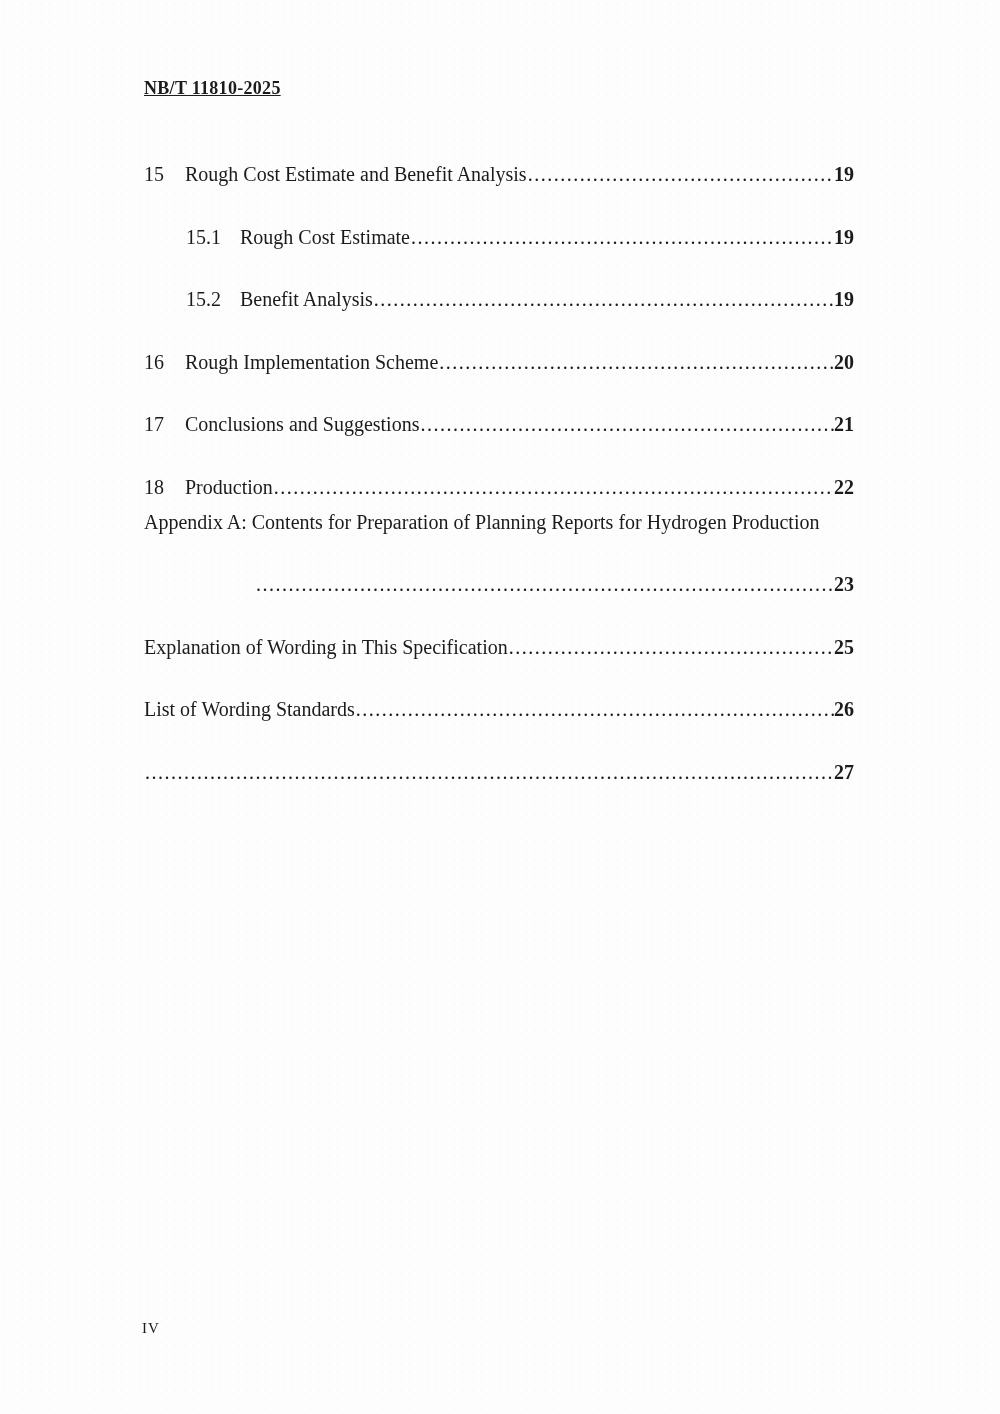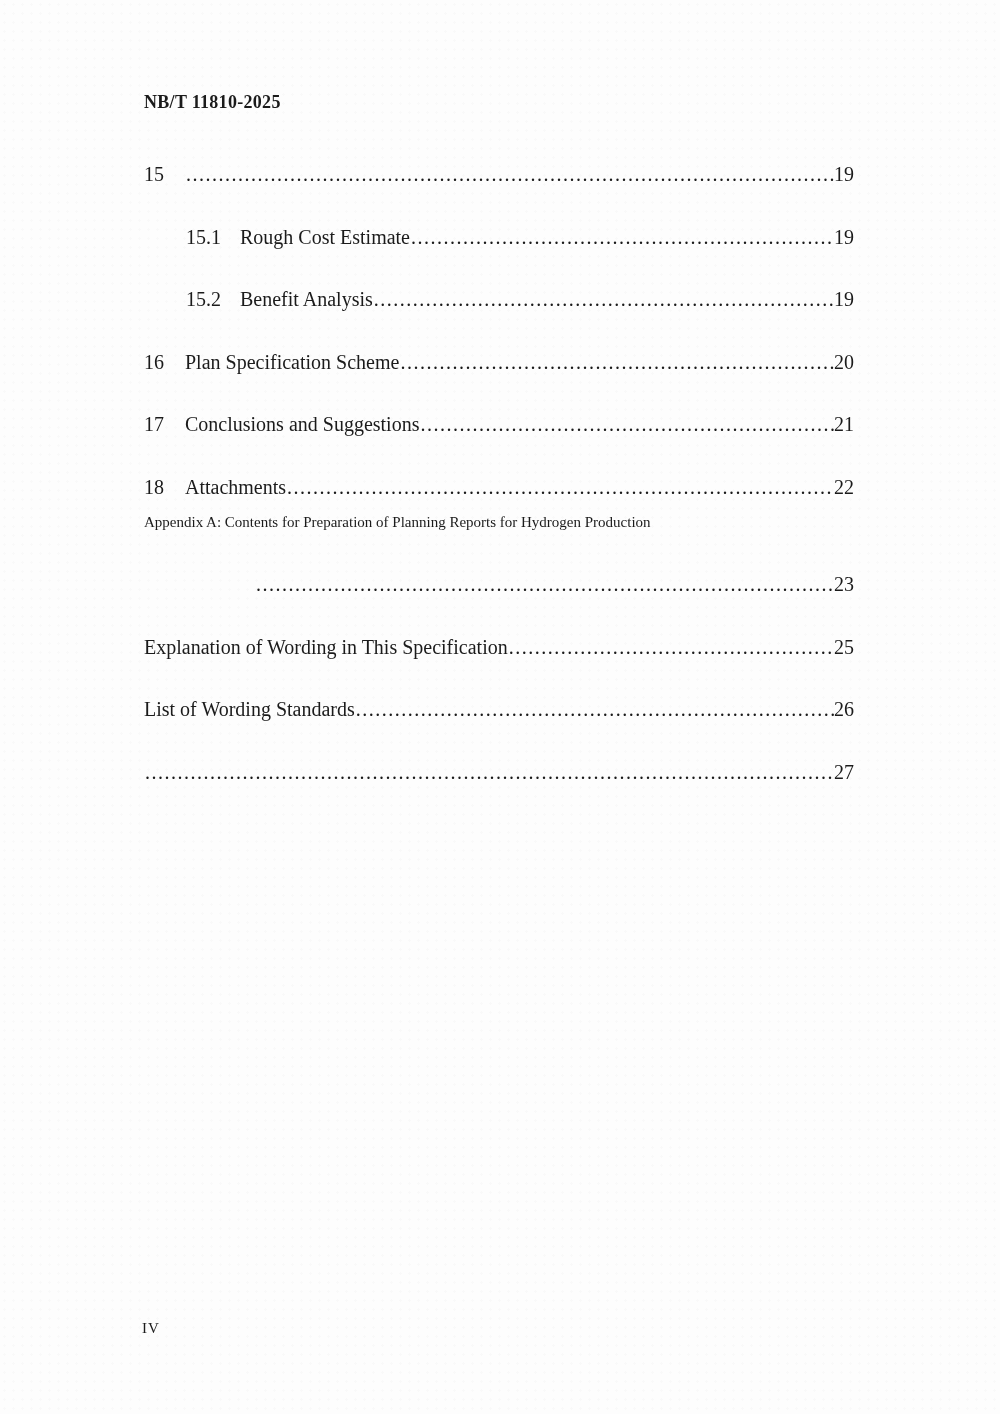--- a/index.html
+++ b/index.html
@@ -19,45 +19,46 @@
     height: 1414px;
     background: #fdfdfd;
     
     background-image: radial-gradient(rgba(0,0,0,0.015) 1px, transparent 1.2px);
     background-size: 9px 9px;
     overflow: hidden;
   }
   .doc-header {
     position: absolute;
     left: 144px;
-    top: 92px;
+    top: 78px;
     font-size: 18px;
     font-weight: bold;
     letter-spacing: 0.3px;
     white-space: nowrap;
+    text-decoration: underline;
   }
   .toc {
     position: absolute;
     left: 144px;
     top: 129px;
     width: 710px; 
   }
   .toc-row {
     display: flex;
     align-items: baseline;
     line-height: 34.6px;
     height: 34.6px;
     font-size: 20px;
     white-space: nowrap;
     margin-top: 28px;
   }
   .wrap-line1 {
     line-height: 34.6px;
     height: 34.6px;
-    font-size: 15px;
+    font-size: 20px;
     white-space: nowrap;
   }
   .num {
     flex: none;
     width: 41px;
   }
   .toc-row.section {
     padding-left: 42px;
   }
   .toc-row.section .num {
@@ -75,69 +76,71 @@
   .dots {
     flex: 1 1 auto;
     overflow: hidden;
     white-space: nowrap;
     letter-spacing: 1.5px;
     padding-left: 1px;
     padding-right: 3px;
   }
   .pagenum {
     flex: none;
+    font-weight: bold;
   }
   .doc-footer {
     position: absolute;
     left: 142px;
     top: 1320px;
     font-size: 15px;
     letter-spacing: 1px;
   }
 </style>
 </head>
 <body>
 
 <div class="page">
 
   <div class="doc-header">NB/T 11810-2025</div>
 
   <div class="toc">
       <div class="toc-row chapter">
         <span class="num">15</span>
+        <span class="title">Rough Cost Estimate and Benefit Analysis</span>
         <span class="dots">........................................................................................................................................................................................................</span>
         <span class="pagenum">19</span>
       </div>
       <div class="toc-row section">
         <span class="num">15.1</span>
         <span class="title">Rough Cost Estimate</span>
         <span class="dots">........................................................................................................................................................................................................</span>
         <span class="pagenum">19</span>
       </div>
       <div class="toc-row section">
         <span class="num">15.2</span>
         <span class="title">Benefit Analysis</span>
         <span class="dots">........................................................................................................................................................................................................</span>
         <span class="pagenum">19</span>
       </div>
       <div class="toc-row chapter">
         <span class="num">16</span>
-        <span class="title">Plan Specification Scheme</span>
+        <span class="title">Rough Implementation Scheme</span>
         <span class="dots">........................................................................................................................................................................................................</span>
         <span class="pagenum">20</span>
       </div>
       <div class="toc-row chapter">
         <span class="num">17</span>
         <span class="title">Conclusions and Suggestions</span>
         <span class="dots">........................................................................................................................................................................................................</span>
         <span class="pagenum">21</span>
       </div>
       <div class="toc-row chapter">
         <span class="num">18</span>
-        <span class="title">Attachments</span>
+        <span class="title">Production</span>
         <span class="dots">........................................................................................................................................................................................................</span>
         <span class="pagenum">22</span>
       </div>
       <div class="wrap-line1">Appendix A: Contents for Preparation of Planning Reports for Hydrogen Production</div>
       <div class="toc-row wrap-line2">
         <span class="dots">........................................................................................................................................................................................................</span>
         <span class="pagenum">23</span>
       </div>
       <div class="toc-row plain">
         <span class="title">Explanation of Wording in This Specification</span>

